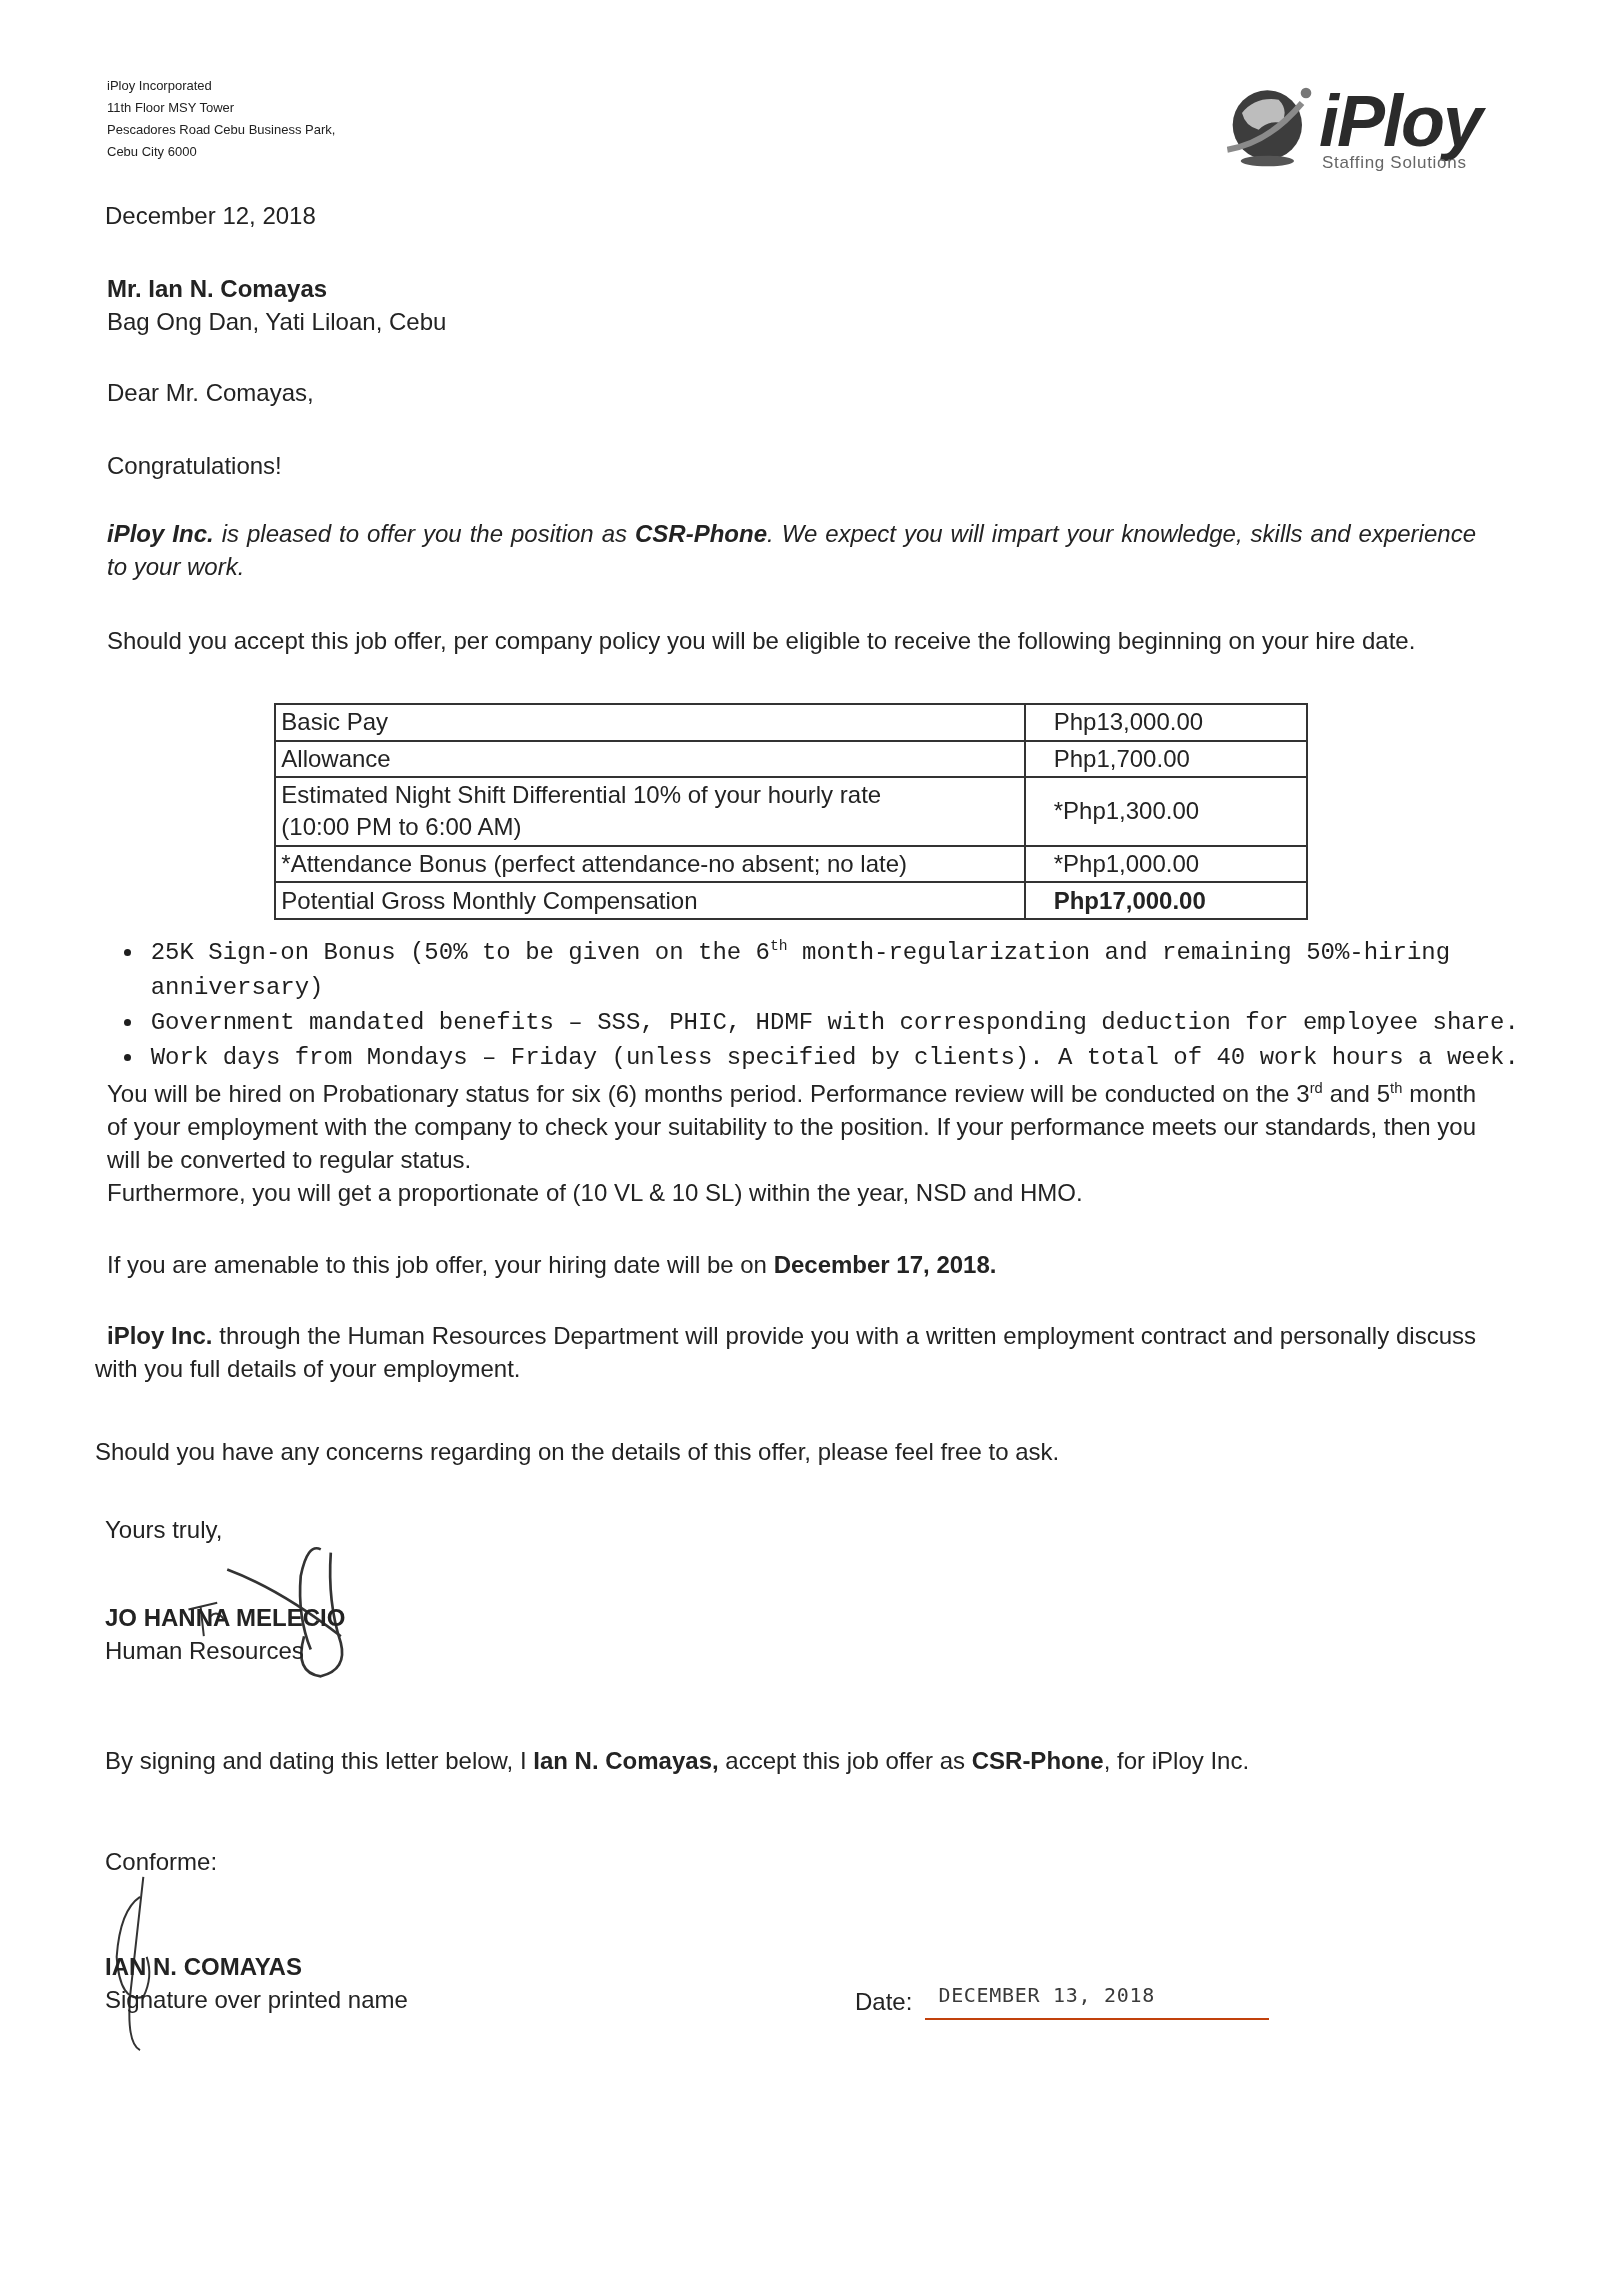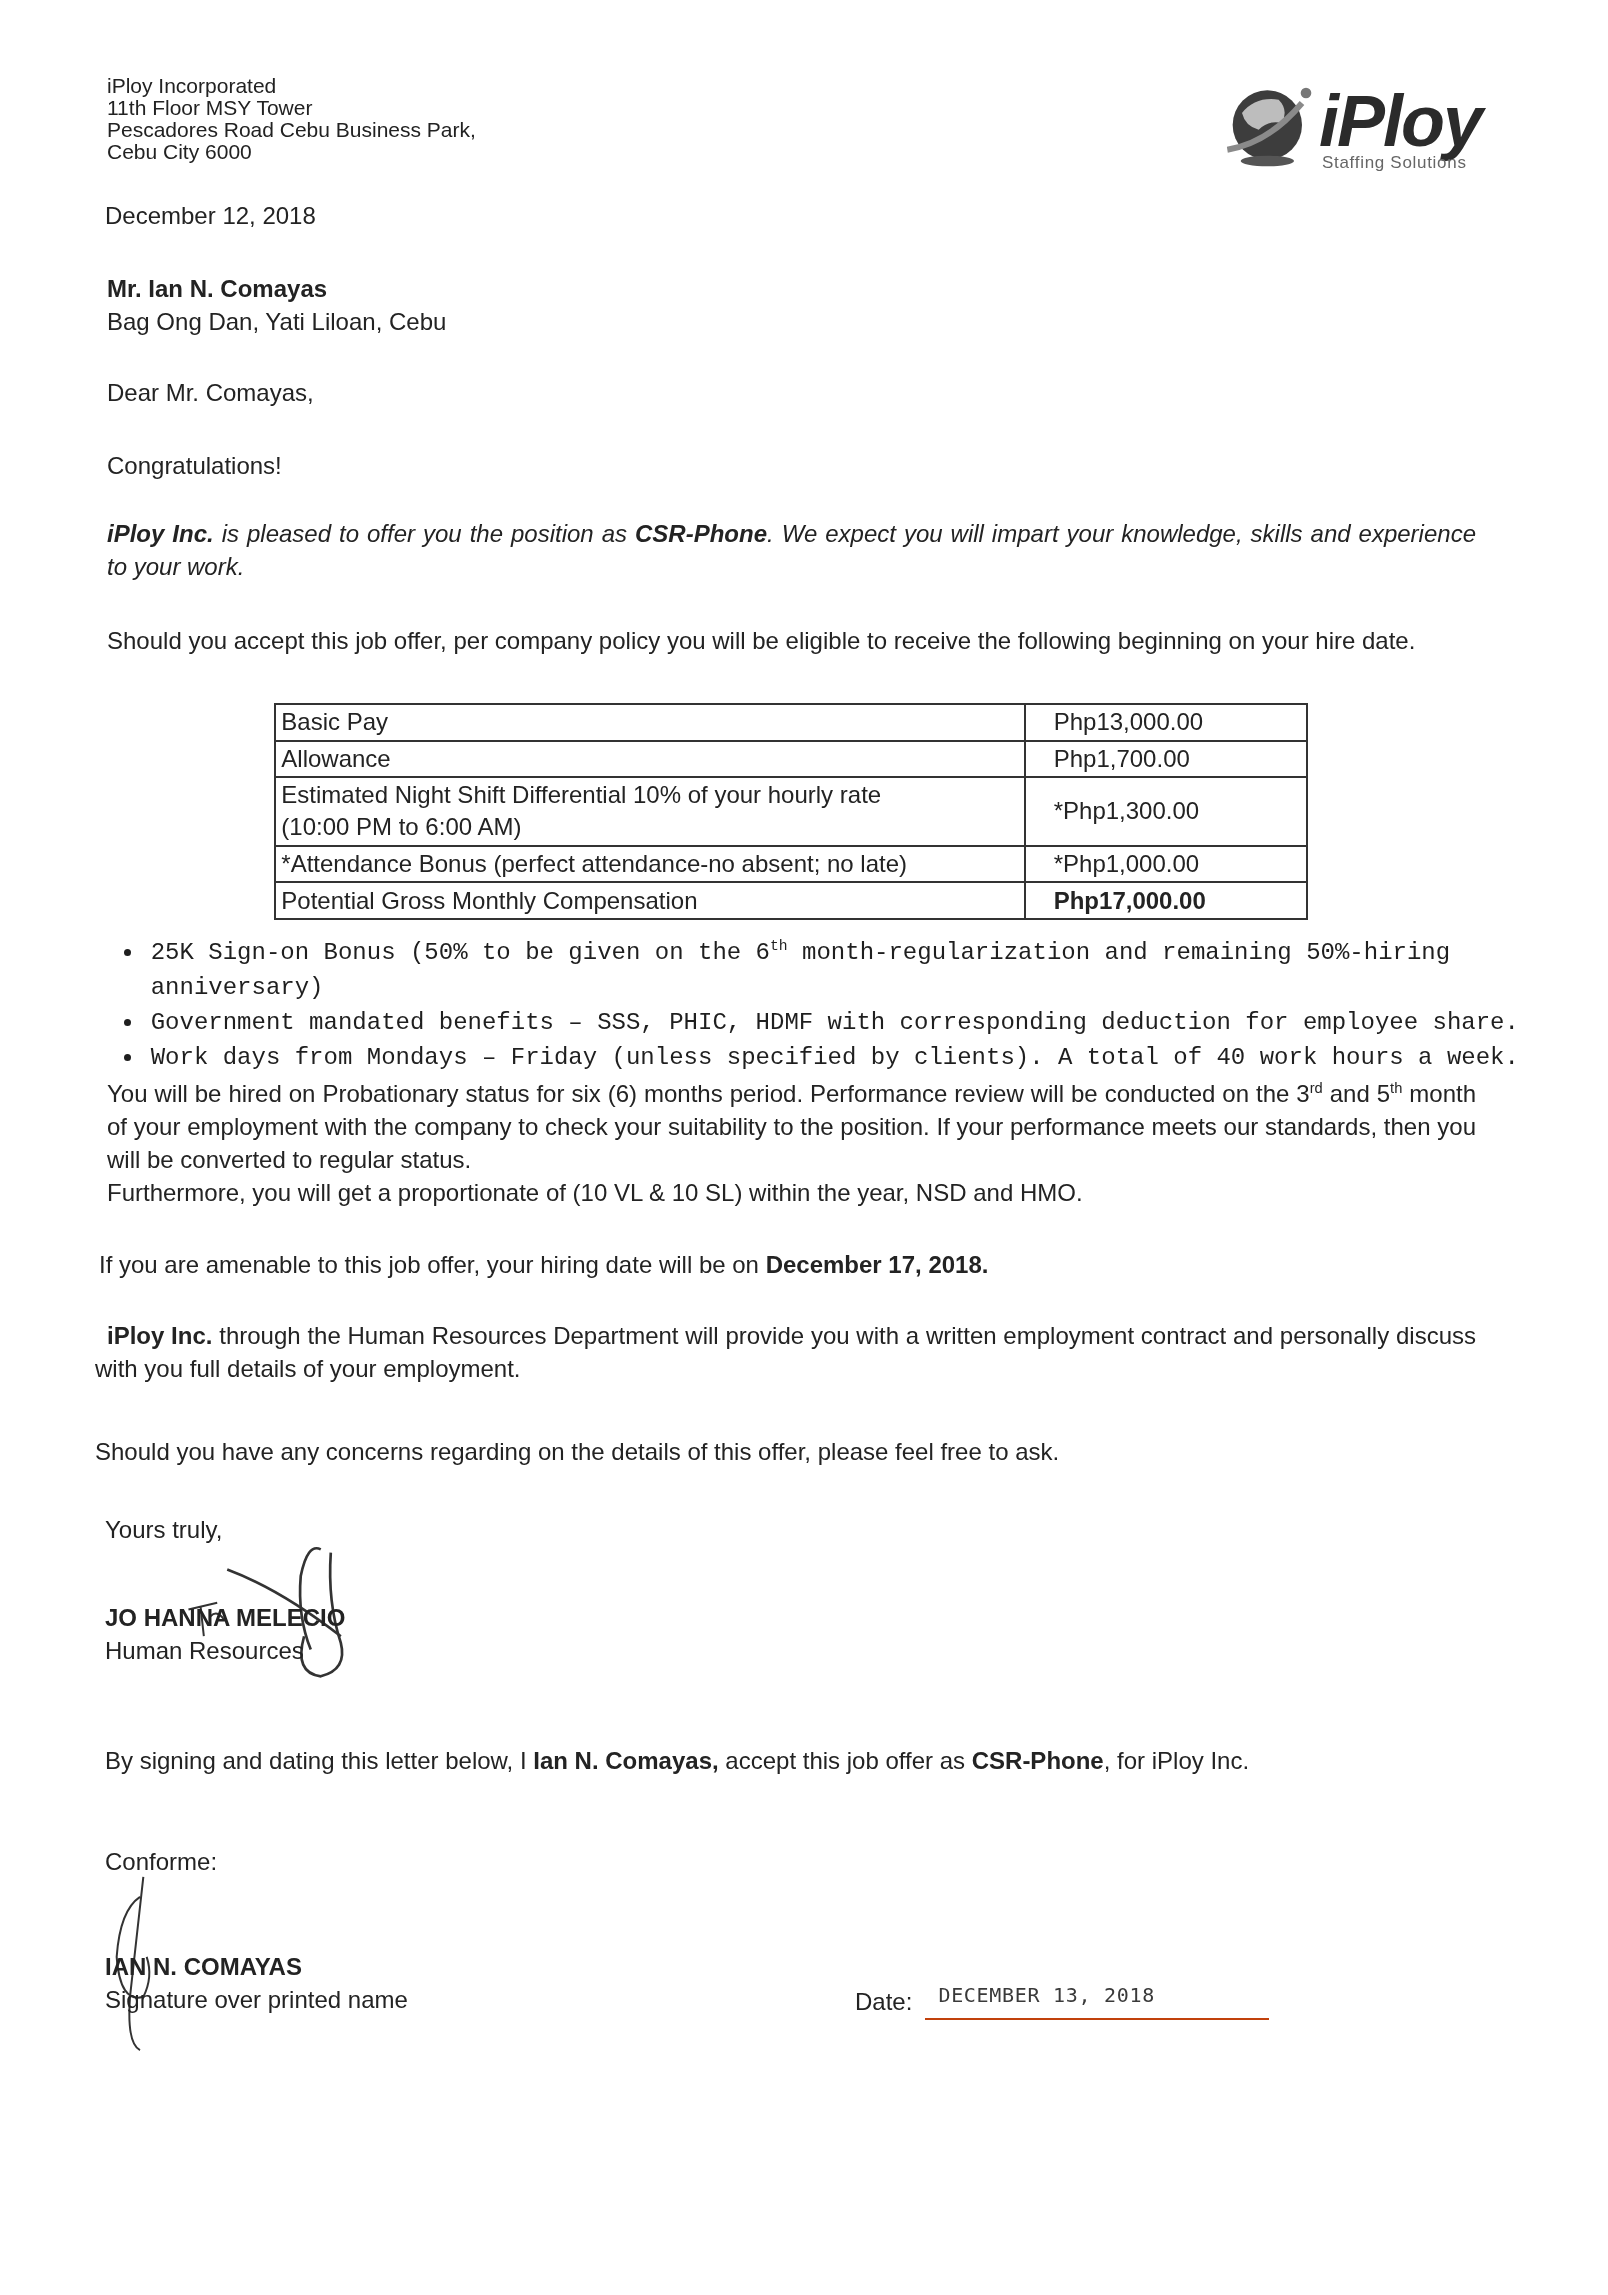--- a/index.html
+++ b/index.html
@@ -1,21 +1,21 @@
 <!DOCTYPE html>
 <html style="font-size:10.7px"><head>
 <meta charset="utf-8">
 <style>
   html, body { margin: 0; padding: 0; background: #ffffff; }
   body {
     width: 1609px; height: 2295px; position: relative; overflow: hidden;
     font-family: "Liberation Sans", sans-serif; color: #1f1f1f;
   }
   .abs { position: absolute; }
-  .addr { left: 107px; top: 75px; font-size: 21px; line-height: 22px; color: #222; }
+  .addr { left: 107px; top: 75px; font-size: 13px; line-height: 22px; color: #222; }
   .logo { left: 1222px; top: 73px; width: 267px; height: 100px; }
   .logo-word { position: absolute; left: 97px; top: 12px; font-size: 72px; font-weight: bold; font-style: italic; color: #2b2b2b; letter-spacing: -2px; line-height: 1; }
   .logo-tag { position: absolute; left: 100px; top: 80px; font-size: 17px; color: #666; letter-spacing: 0.7px; }
   .text { font-size: 24px; line-height: 33px; color: #232323; }
   .b { font-weight: bold; }
   .para { left: 107px; width: 1369px; text-align: justify; }
   table.comp {
     position: absolute; left: 274px; top: 703px; width: 1034px;
     border-collapse: collapse; font-size: 24px; color: #232323;
   }
@@ -98,21 +98,21 @@
   <li><span>25K Sign-on Bonus (50% to be given on the 6</span><sup>th</sup><span> month-regularization and remaining 50%-hiring anniversary)</span></li>
   <li><span>Government mandated benefits – SSS, PHIC, HDMF with corresponding deduction for employee share.</span></li>
   <li><span>Work days from Mondays – Friday (unless specified by clients). A total of 40 work hours a week.</span></li>
 </ul>
 
 <div class="abs text para" style="top:1077px;">
   <span>You will be hired on Probationary status for six (6) months period. Performance review will be conducted on the 3</span><sup>rd</sup><span> and 5</span><sup>th</sup><span> month of your employment with the company to check your suitability to the position. If your performance meets our standards, then you will be converted to regular status.</span>
   <div style="text-align:left;">Furthermore, you will get a proportionate of (10 VL &amp; 10 SL) within the year, NSD and HMO.</div>
 </div>
 
-<div class="abs text" style="left:99px;top:1248px;">
+<div class="abs text" style="left:107px;top:1248px;">
   <span>If you are amenable to this job offer, your hiring date will be on </span><span class="b">December 17, 2018.</span>
 </div>
 
 <div class="abs text para" style="top:1319px;left:95px;width:1381px;text-indent:12px;">
   <span class="b">iPloy Inc.</span><span> through the Human Resources Department will provide you with a written employment contract and personally discuss with you full details of your employment.</span>
 </div>
 
 <div class="abs text" style="left:95px;top:1435px;">Should you have any concerns regarding on the details of this offer, please feel free to ask.</div>
 
 <div class="abs text" style="left:105px;top:1513px;">Yours truly,</div>

